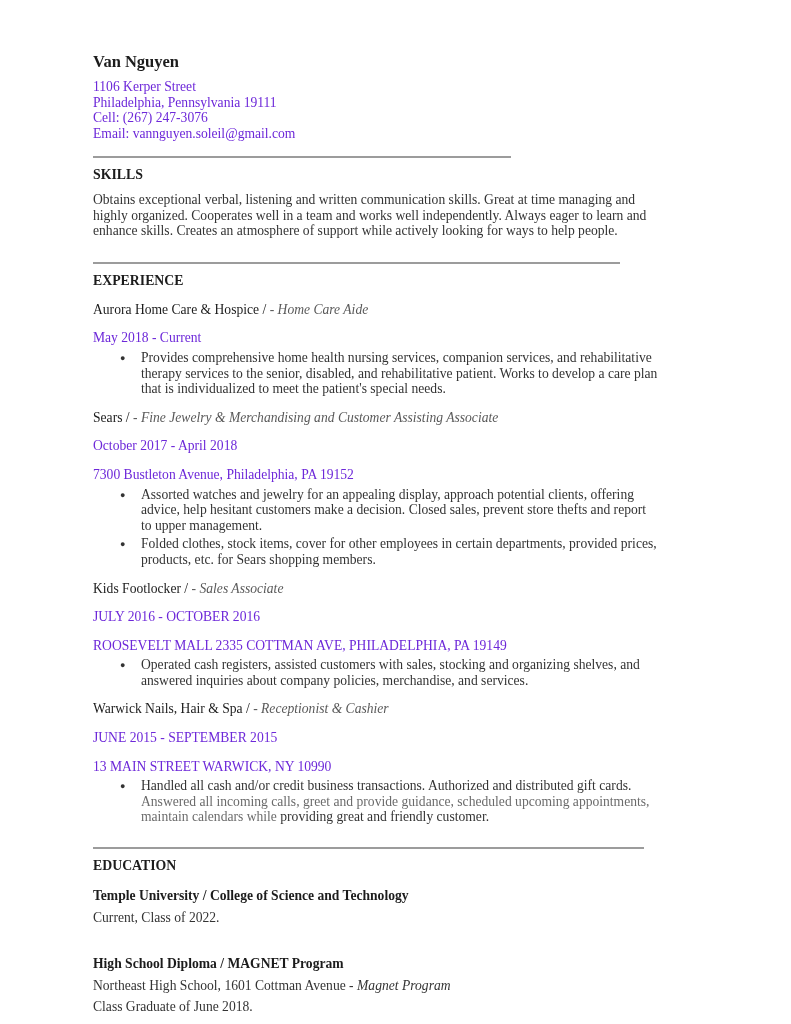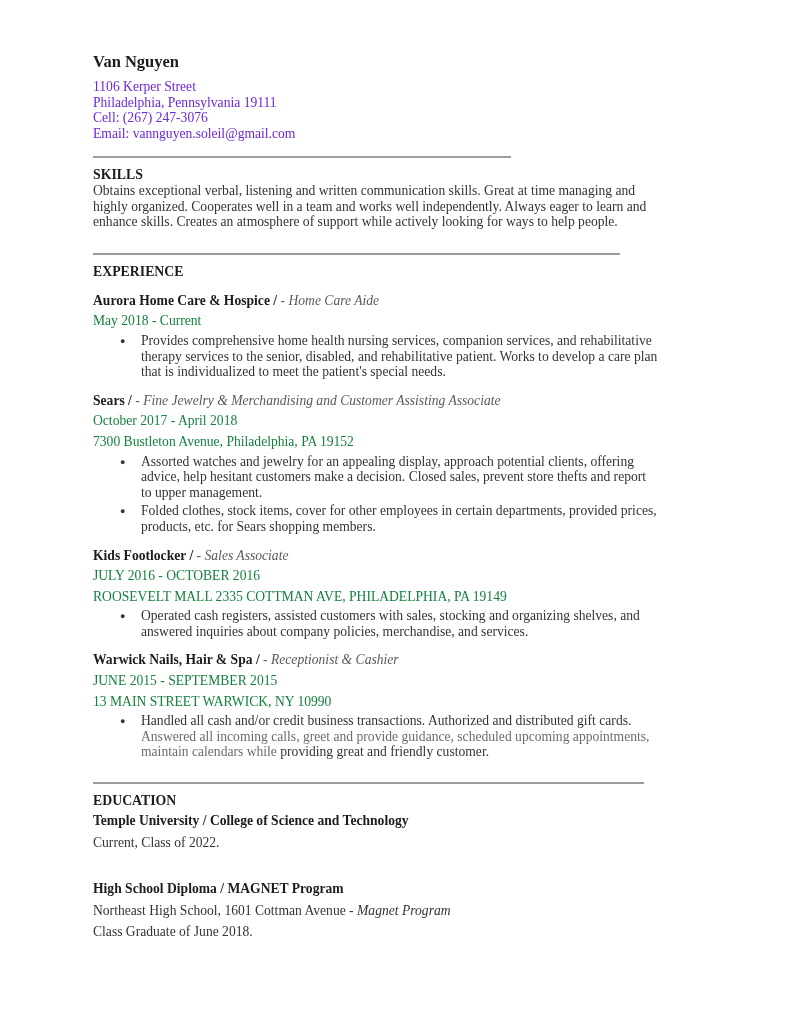--- a/index.html
+++ b/index.html
@@ -42,36 +42,36 @@
     font-weight: bold;
     color: #1c1c1c;
     margin-top: 9px;
   }
 
   .body-text {
     font-size: 13.6px;
     line-height: 15.6px;
     color: #333333;
   }
-  .skills-summary { max-width: 566px; }
+  .skills-summary { margin-top: 9px; max-width: 566px; }
 
   .job { margin-top: 0; }
   .job-header {
     font-size: 13.6px;
     line-height: 15.6px;
     margin-top: 13px;
     font-weight: normal;
   }
-  .job-company { font-weight: bold; color: #1c1c1c; }
+  .job-company { font-weight: normal; color: #1c1c1c; }
   .job-title { font-style: italic; color: #595959; }
   .job-dates, .job-location {
     font-size: 13.6px;
     line-height: 15.6px;
-    margin-top: 5px;
-    color: #15803d;
+    margin-top: 13px;
+    color: #6d28d9;
   }
   .bullets {
     margin-top: 4px;
     padding-left: 48px;
     list-style: none;
   }
   .bullets li {
     position: relative;
     font-size: 13.6px;
     line-height: 15.6px;
@@ -86,21 +86,21 @@
     font-size: 9px;
     color: #333333;
   }
   .text-gray { color: #6b6b6b; }
 
   .edu-school {
     font-size: 13.6px;
     line-height: 15.6px;
     font-weight: bold;
     color: #1c1c1c;
-    margin-top: 4px;
+    margin-top: 14px;
   }
   .edu-school-hs { margin-top: 31px; }
   .edu-detail {
     font-size: 13.6px;
     line-height: 15.6px;
     margin-top: 6px;
     color: #333333;
   }
   .italic { font-style: italic; }
 </style>

